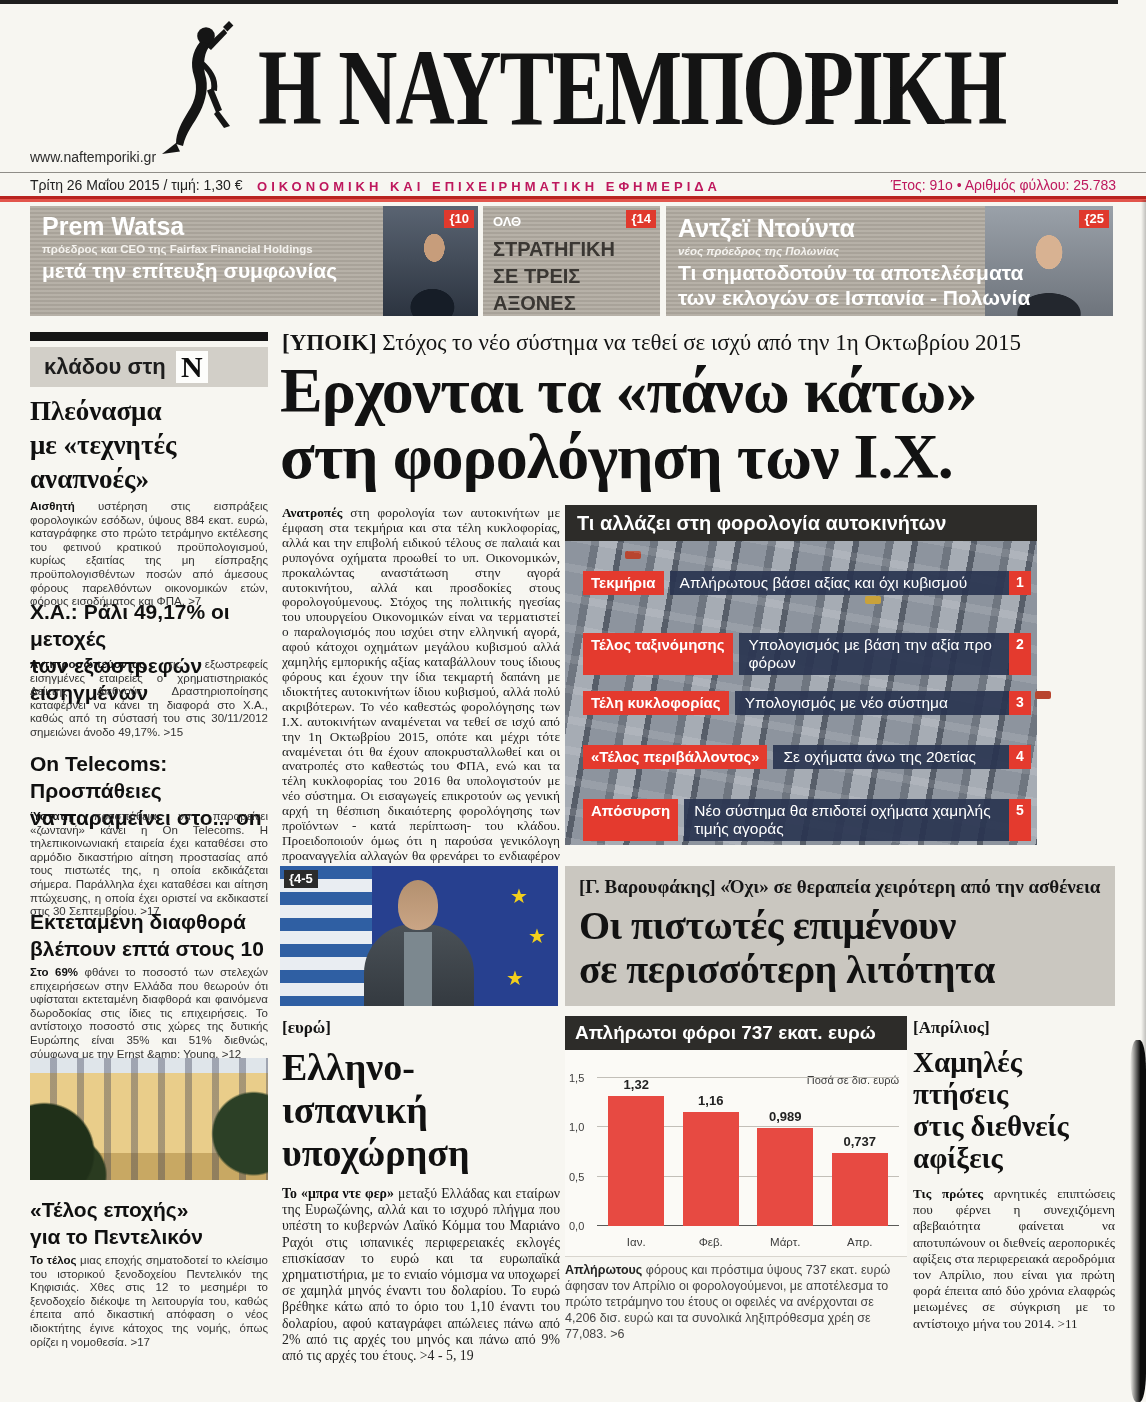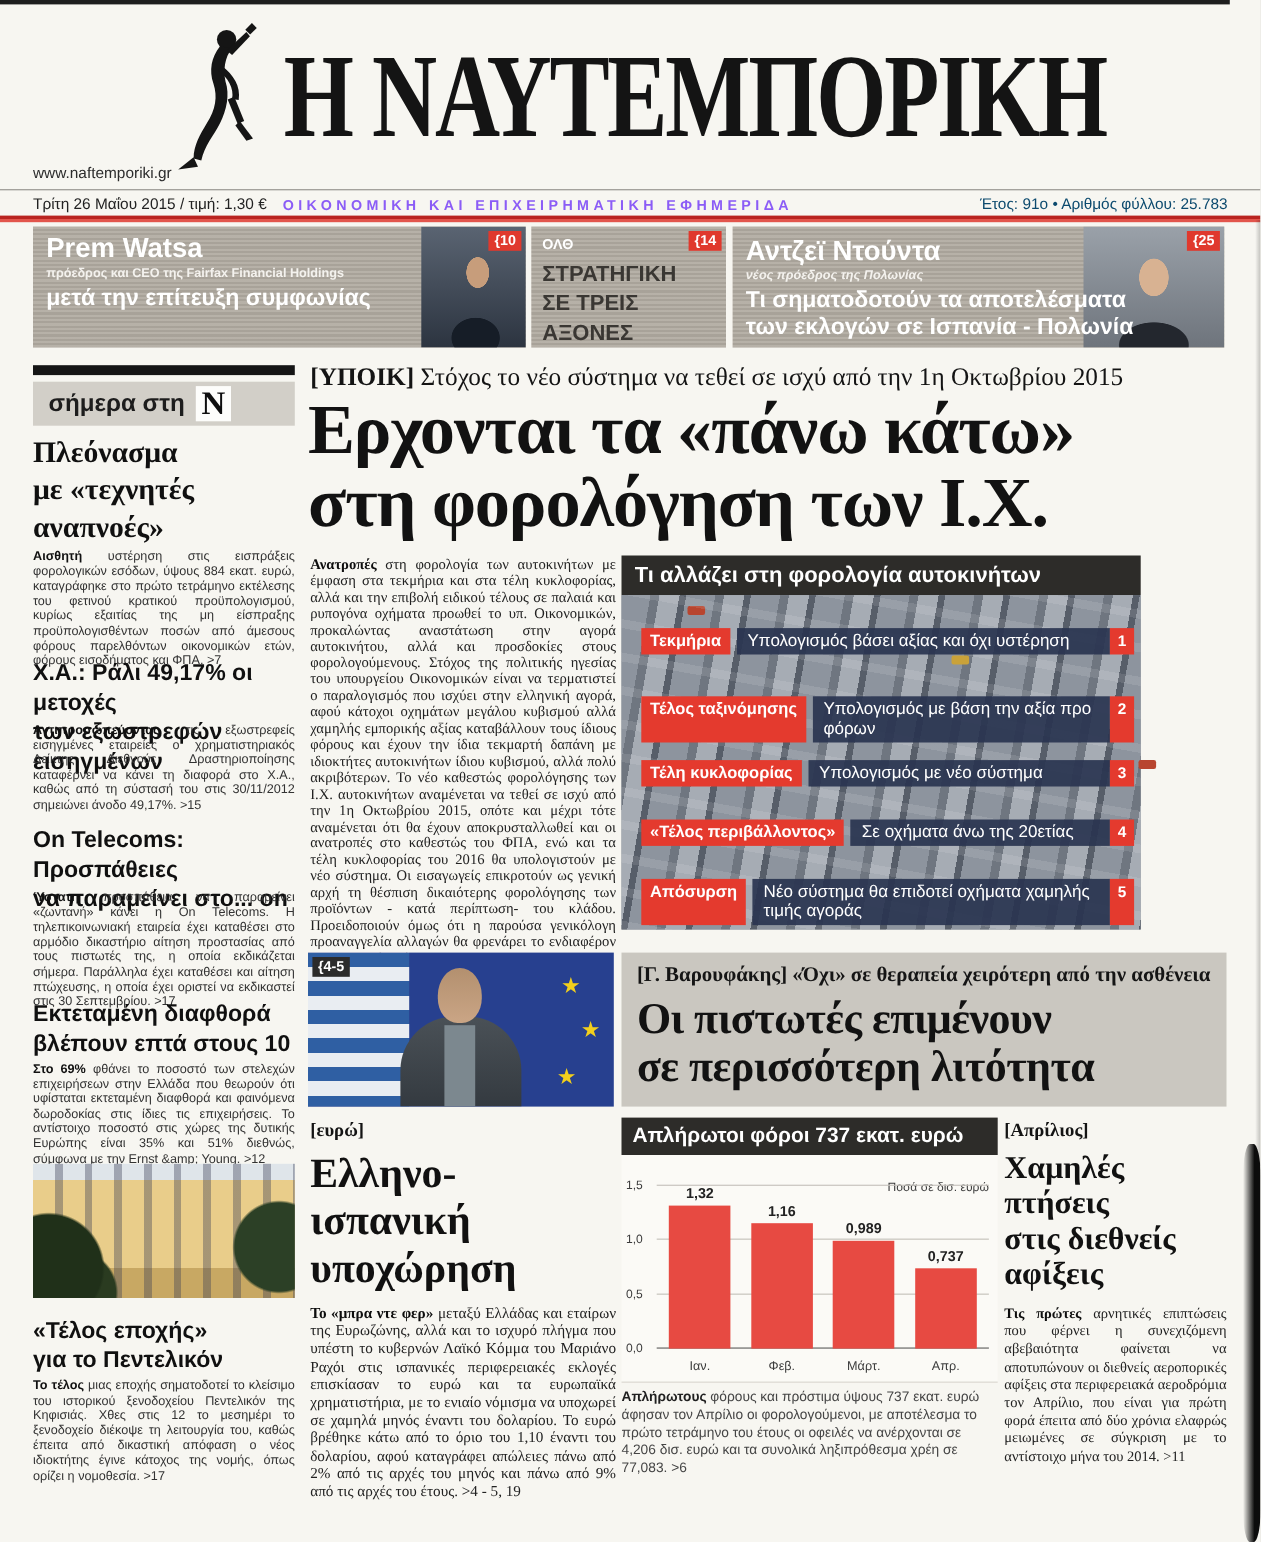--- a/index.html
+++ b/index.html
@@ -10,22 +10,22 @@
 
   
   .topbar{left:0;top:0;width:1118px;height:4px;background:#1e1e1e;}
   .mast-title{left:258px;top:26px;width:670px;text-align:center;font-weight:700;
               font-size:82px;letter-spacing:-2px;transform:scaleY(1.32);transform-origin:top;
               color:#141414;white-space:nowrap;}
   .site-url{left:30px;top:149px;font-size:14px;color:#2c2c2c;}
   .mast-rule{left:0;top:172px;width:1146px;height:1px;background:#8f8d88;}
   .dateline{left:30px;top:177px;font-size:14px;color:#222;}
   .tagline{left:0;top:179px;width:978px;text-align:center;font-weight:700;font-size:13px;
-           letter-spacing:4px;color:#8b5cf6;}
-  .issue{right:30px;top:177px;font-size:14px;color:#0c4a6e;text-align:right;}
+           letter-spacing:4px;color:#be185d;}
+  .issue{right:30px;top:177px;font-size:14px;color:#be185d;text-align:right;}
   .red-rule{left:0;top:196px;width:1146px;height:6px;
             background:linear-gradient(180deg,#b92420 0 55%,#e2554c 55% 100%);}
 
   
   .promo{top:206px;height:110px;background:
      repeating-linear-gradient(0deg,rgba(255,255,255,.07) 0 2px,rgba(0,0,0,.05) 2px 4px),#b1aba1;
      overflow:hidden;}
   .badge{position:absolute;top:4px;right:4px;background:#e0392d;color:#fff;font-weight:700;
          font-size:13px;padding:1px 5px;line-height:16px;}
   .promo-name{position:absolute;left:12px;top:6px;font-size:25px;font-weight:700;color:#fff;text-align:right;}
@@ -188,21 +188,21 @@
     <div class="promo-role" style="top:39px;font-style:italic;">νέος πρόεδρος της Πολωνίας</div>
     <div class="promo-headline" style="top:54px;">
       <div>Τι σηματοδοτούν τα αποτελέσματα</div>
       <div>των εκλογών σε Ισπανία - Πολωνία</div>
     </div>
     <div class="badge">{25</div>
   </div>
 
   <div class="abs sid-blackbar"></div>
   <div class="abs sid-head">
-    <span class="sid-head-label">σήμερα στη</span>
+    <span class="sid-head-label">κλάδου στη</span>
     <span class="sid-n">N</span>
   </div>
 
   <div class="abs sid-title t-serif" style="top:394px;">
     <div>Πλεόνασμα</div>
     <div>με «τεχνητές</div>
     <div>αναπνοές»</div>
   </div>
   <div class="abs sid-body" style="top:500px;">
     <b>Αισθητή</b><span> υστέρηση στις εισπράξεις φορολογικών εσόδων, ύψους 884 εκατ. ευρώ, καταγράφηκε στο πρώτο τετράμηνο εκτέλεσης του φετινού κρατικού προϋπολογισμού, κυρίως εξαιτίας της μη είσπραξης προϋπολογισθέντων ποσών από άμεσους φόρους παρελθόντων οικονομικών ετών, φόρους εισοδήματος και ΦΠΑ. &gt;7</span>
@@ -256,21 +256,21 @@
   <div class="abs ig">
     <div class="ig-titlebar">Τι αλλάζει στη φορολογία αυτοκινήτων</div>
     <div class="ig-photo">
       <div class="car-dot" style="left:60px;top:10px;background:#b8452f;"></div>
       <div class="car-dot" style="left:300px;top:55px;background:#c9a23a;"></div>
       <div class="car-dot" style="left:470px;top:150px;background:#b8452f;"></div>
       <div class="car-dot" style="left:150px;top:215px;background:#ba3f2c;"></div>
     </div>
     <div class="ig-row" style="top:66px;">
       <span class="ig-label">Τεκμήρια</span>
-      <span class="ig-text">Υπολογισμός βάσει αξίας και όχι υστέρηση</span>
+      <span class="ig-text">Απλήρωτους βάσει αξίας και όχι κυβισμού</span>
       <span class="ig-num">1</span>
     </div>
     <div class="ig-row" style="top:128px;">
       <span class="ig-label">Τέλος ταξινόμησης</span>
       <span class="ig-text">Υπολογισμός με βάση την αξία προ φόρων</span>
       <span class="ig-num">2</span>
     </div>
     <div class="ig-row" style="top:186px;">
       <span class="ig-label">Τέλη κυκλοφορίας</span>
       <span class="ig-text">Υπολογισμός με νέο σύστημα</span>

